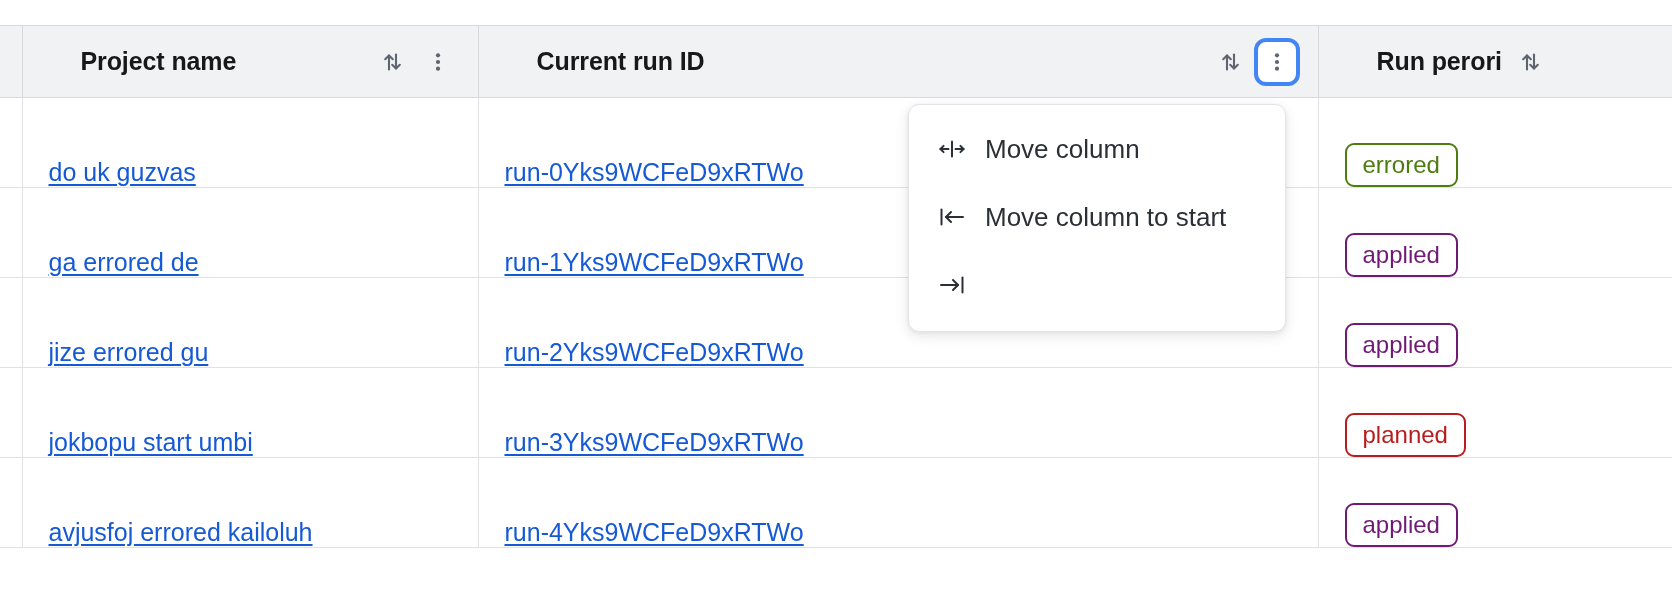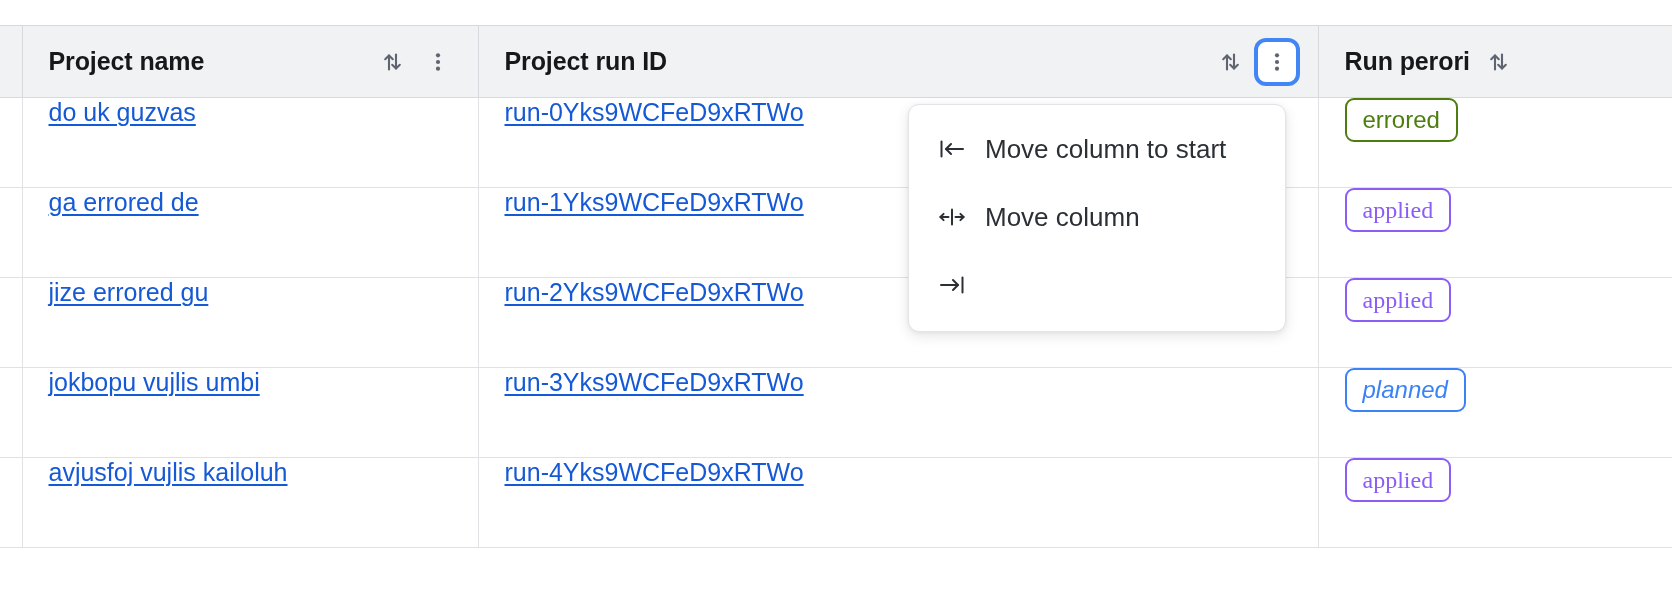--- a/index.html
+++ b/index.html
@@ -55,20 +55,21 @@
   thead th.gutter-head {
     border-right: 1px solid #d6d9dd;
   }
 
   .head-inner {
     display: flex;
     align-items: center;
     height: 100%;
     padding: 0 22px 0 26px;
     gap: 10px;
+    margin-left: 32px;
   }
   .head-title {
     font-size: 25px;
     font-weight: 700;
     color: #16181c;
     letter-spacing: -0.1px;
     white-space: nowrap;
   }
   .head-spacer { flex: 1 1 auto; }
 
@@ -99,21 +100,21 @@
   tbody td {
     height: 90px;
     background: #ffffff;
     border-bottom: 1px solid #dfe1e5;
     border-right: 1px solid #dfe1e5;
   }
   tbody td.gutter-cell { border-right: 1px solid #dfe1e5; }
 
   .cell-inner {
     display: flex;
-    align-items: flex-start;
+    align-items: flex-end;
     height: 100%;
     padding: 0 26px;
   }
 
   .link {
     color: #1559d6;
     font-size: 25px;
     text-decoration: underline;
     text-underline-offset: 3px;
     text-decoration-thickness: 2px;
@@ -128,22 +129,22 @@
     height: 44px;
     padding: 0 16px;
     border: 2px solid currentColor;
     border-radius: 9px;
     font-size: 24px;
     line-height: 1;
     white-space: nowrap;
     box-sizing: border-box;
   }
   .badge.errored { color: #4d7c0f; }
-  .badge.applied { color: #8b5cf6; font-family: Liberation Serif, serif; }
-  .badge.planned { color: #3b82f6; font-style: italic; }
+  .badge.applied { color: #701a75; }
+  .badge.planned { color: #b91c1c; }
 
   
   .menu {
     position: absolute;
     left: 908px;
     top: 104px;
     width: 378px;
     background: #ffffff;
     border: 1px solid #e2e4e8;
     border-radius: 11px;
@@ -213,21 +214,21 @@
                   <circle cx="11" cy="11" r="2.1"></circle>
                   <circle cx="11" cy="17.7" r="2.1"></circle>
                 </svg>
               </span>
             </button>
           </div>
         </th>
 
         <th>
           <div class="head-inner">
-            <span class="head-title">Project run ID</span>
+            <span class="head-title">Current run ID</span>
             <span class="head-spacer"></span>
             <button class="icon-btn">
               <span>
                 <svg width="26" height="26" viewBox="0 0 26 26" fill="none" stroke="#5f6570" stroke-width="2.1" stroke-linecap="round" stroke-linejoin="round">
                   <path d="M10 20.5 V6.5"></path>
                   <path d="M6.2 10.2 L10 6.4 L13.8 10.2"></path>
                   <path d="M17 5.5 V19.5"></path>
                   <path d="M13.2 15.8 L17 19.6 L20.8 15.8"></path>
                 </svg>
               </span>
@@ -317,84 +318,84 @@
           <div class="cell-inner">
             <span class="badge applied">applied</span>
           </div>
         </td>
       </tr>
 
       <tr>
         <td class="gutter-cell"></td>
         <td>
           <div class="cell-inner">
-            <a class="link">jokbopu vujlis umbi</a>
+            <a class="link">jokbopu start umbi</a>
           </div>
         </td>
         <td>
           <div class="cell-inner">
             <a class="link">run-3Yks9WCFeD9xRTWo</a>
           </div>
         </td>
         <td>
           <div class="cell-inner">
             <span class="badge planned">planned</span>
           </div>
         </td>
       </tr>
 
       <tr>
         <td class="gutter-cell"></td>
         <td>
           <div class="cell-inner">
-            <a class="link">avjusfoj vujlis kailoluh</a>
+            <a class="link">avjusfoj errored kailoluh</a>
           </div>
         </td>
         <td>
           <div class="cell-inner">
             <a class="link">run-4Yks9WCFeD9xRTWo</a>
           </div>
         </td>
         <td>
           <div class="cell-inner">
             <span class="badge applied">applied</span>
           </div>
         </td>
       </tr>
     </tbody>
   </table>
 
   <div class="menu">
-    <div class="menu-item">
-      <span class="menu-icon">
-        <svg width="28" height="22" viewBox="0 0 28 22" fill="none" stroke="#2b2f36" stroke-width="2" stroke-linecap="round" stroke-linejoin="round">
-          <path d="M3.5 3.5 V18.5"></path>
-          <path d="M25 11 H8"></path>
-          <path d="M13 6 L8 11 L13 16"></path>
-        </svg>
-      </span>
-      <span class="menu-label">Move column to start</span>
-    </div>
-
     <div class="menu-item">
       <span class="menu-icon">
         <svg width="28" height="22" viewBox="0 0 28 22" fill="none" stroke="#2b2f36" stroke-width="2" stroke-linecap="round" stroke-linejoin="round">
           <path d="M14 3.5 V18.5"></path>
           <path d="M10.5 11 H2.5"></path>
           <path d="M5.6 7.9 L2.4 11 L5.6 14.1"></path>
           <path d="M17.5 11 H25.5"></path>
           <path d="M22.4 7.9 L25.6 11 L22.4 14.1"></path>
         </svg>
       </span>
       <span class="menu-label">Move column</span>
     </div>
 
     <div class="menu-item">
       <span class="menu-icon">
         <svg width="28" height="22" viewBox="0 0 28 22" fill="none" stroke="#2b2f36" stroke-width="2" stroke-linecap="round" stroke-linejoin="round">
+          <path d="M3.5 3.5 V18.5"></path>
+          <path d="M25 11 H8"></path>
+          <path d="M13 6 L8 11 L13 16"></path>
+        </svg>
+      </span>
+      <span class="menu-label">Move column to start</span>
+    </div>
+
+    <div class="menu-item">
+      <span class="menu-icon">
+        <svg width="28" height="22" viewBox="0 0 28 22" fill="none" stroke="#2b2f36" stroke-width="2" stroke-linecap="round" stroke-linejoin="round">
           <path d="M24.5 3.5 V18.5"></path>
           <path d="M3 11 H20"></path>
           <path d="M15 6 L20 11 L15 16"></path>
         </svg>
       </span>
     </div>
   </div>
 
 </div>
 

